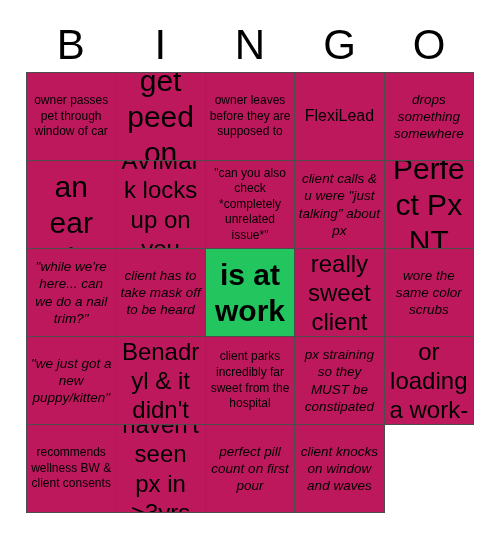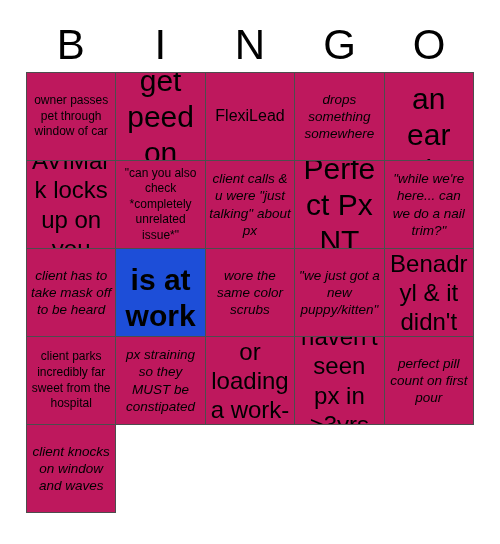--- a/index.html
+++ b/index.html
@@ -81,22 +81,21 @@
     hyphens: none;
   }
   .t-sm  { font-size: 12px;   line-height: 1.30; }
   .t-md  { font-size: 13.5px; line-height: 1.28; font-style: italic; }
   .t-lg  { font-size: 16px;   line-height: 1.26; }
   .t-xl  { font-size: 24px;   line-height: 1.22; }
   .t-xxl { font-size: 30px;   line-height: 1.20; }
 
   
   .cell.marked {
-    background: #1d4ed8;
-    align-items: flex-end;
+    background: #22c55e;
   }
   .cell.marked .cell-text {
     font-weight: 700;
   }
 </style>
 </head>
 <body>
 
 <div id="bingo-card">
 
@@ -108,20 +107,23 @@
     <div class="header-letter">O</div>
   </div>
 
   <div id="grid">
 
     <div class="cell">
         <span class="cell-text t-sm">owner passes pet through window of car</span>
       </div>
     <div class="cell">
         <span class="cell-text t-xxl">get peed on</span>
+      </div>
+    <div class="cell">
+        <span class="cell-text t-sm">owner leaves before they are supposed to</span>
       </div>
     <div class="cell">
         <span class="cell-text t-lg">FlexiLead</span>
       </div>
     <div class="cell">
         <span class="cell-text t-md">drops something somewhere</span>
       </div>
 
     <div class="cell">
         <span class="cell-text t-xxl">found an ear mite</span>
@@ -142,40 +144,46 @@
     <div class="cell">
         <span class="cell-text t-md">"while we're here... can we do a nail trim?"</span>
       </div>
     <div class="cell">
         <span class="cell-text t-md">client has to take mask off to be heard</span>
       </div>
     <div class="cell marked">
         <span class="cell-text t-xxl">is at work</span>
       </div>
     <div class="cell">
+        <span class="cell-text t-xl">really sweet client</span>
+      </div>
+    <div class="cell">
         <span class="cell-text t-md">wore the same color scrubs</span>
       </div>
 
     <div class="cell">
         <span class="cell-text t-md">"we just got a new puppy/kitten"</span>
       </div>
     <div class="cell">
         <span class="cell-text t-xl">O tried Benadryl &amp; it didn't work</span>
       </div>
     <div class="cell">
         <span class="cell-text t-sm">client parks incredibly far sweet from the hospital</span>
       </div>
     <div class="cell">
         <span class="cell-text t-md">px straining so they MUST be constipated</span>
       </div>
     <div class="cell">
         <span class="cell-text t-xl">scrubs or loading a work-in</span>
       </div>
 
     <div class="cell">
+        <span class="cell-text t-sm">recommends wellness BW &amp; client consents</span>
+      </div>
+    <div class="cell">
         <span class="cell-text t-xl">haven't seen px in &gt;3yrs</span>
       </div>
     <div class="cell">
         <span class="cell-text t-md">perfect pill count on first pour</span>
       </div>
     <div class="cell">
         <span class="cell-text t-md">client knocks on window and waves</span>
       </div>
 
   </div>

